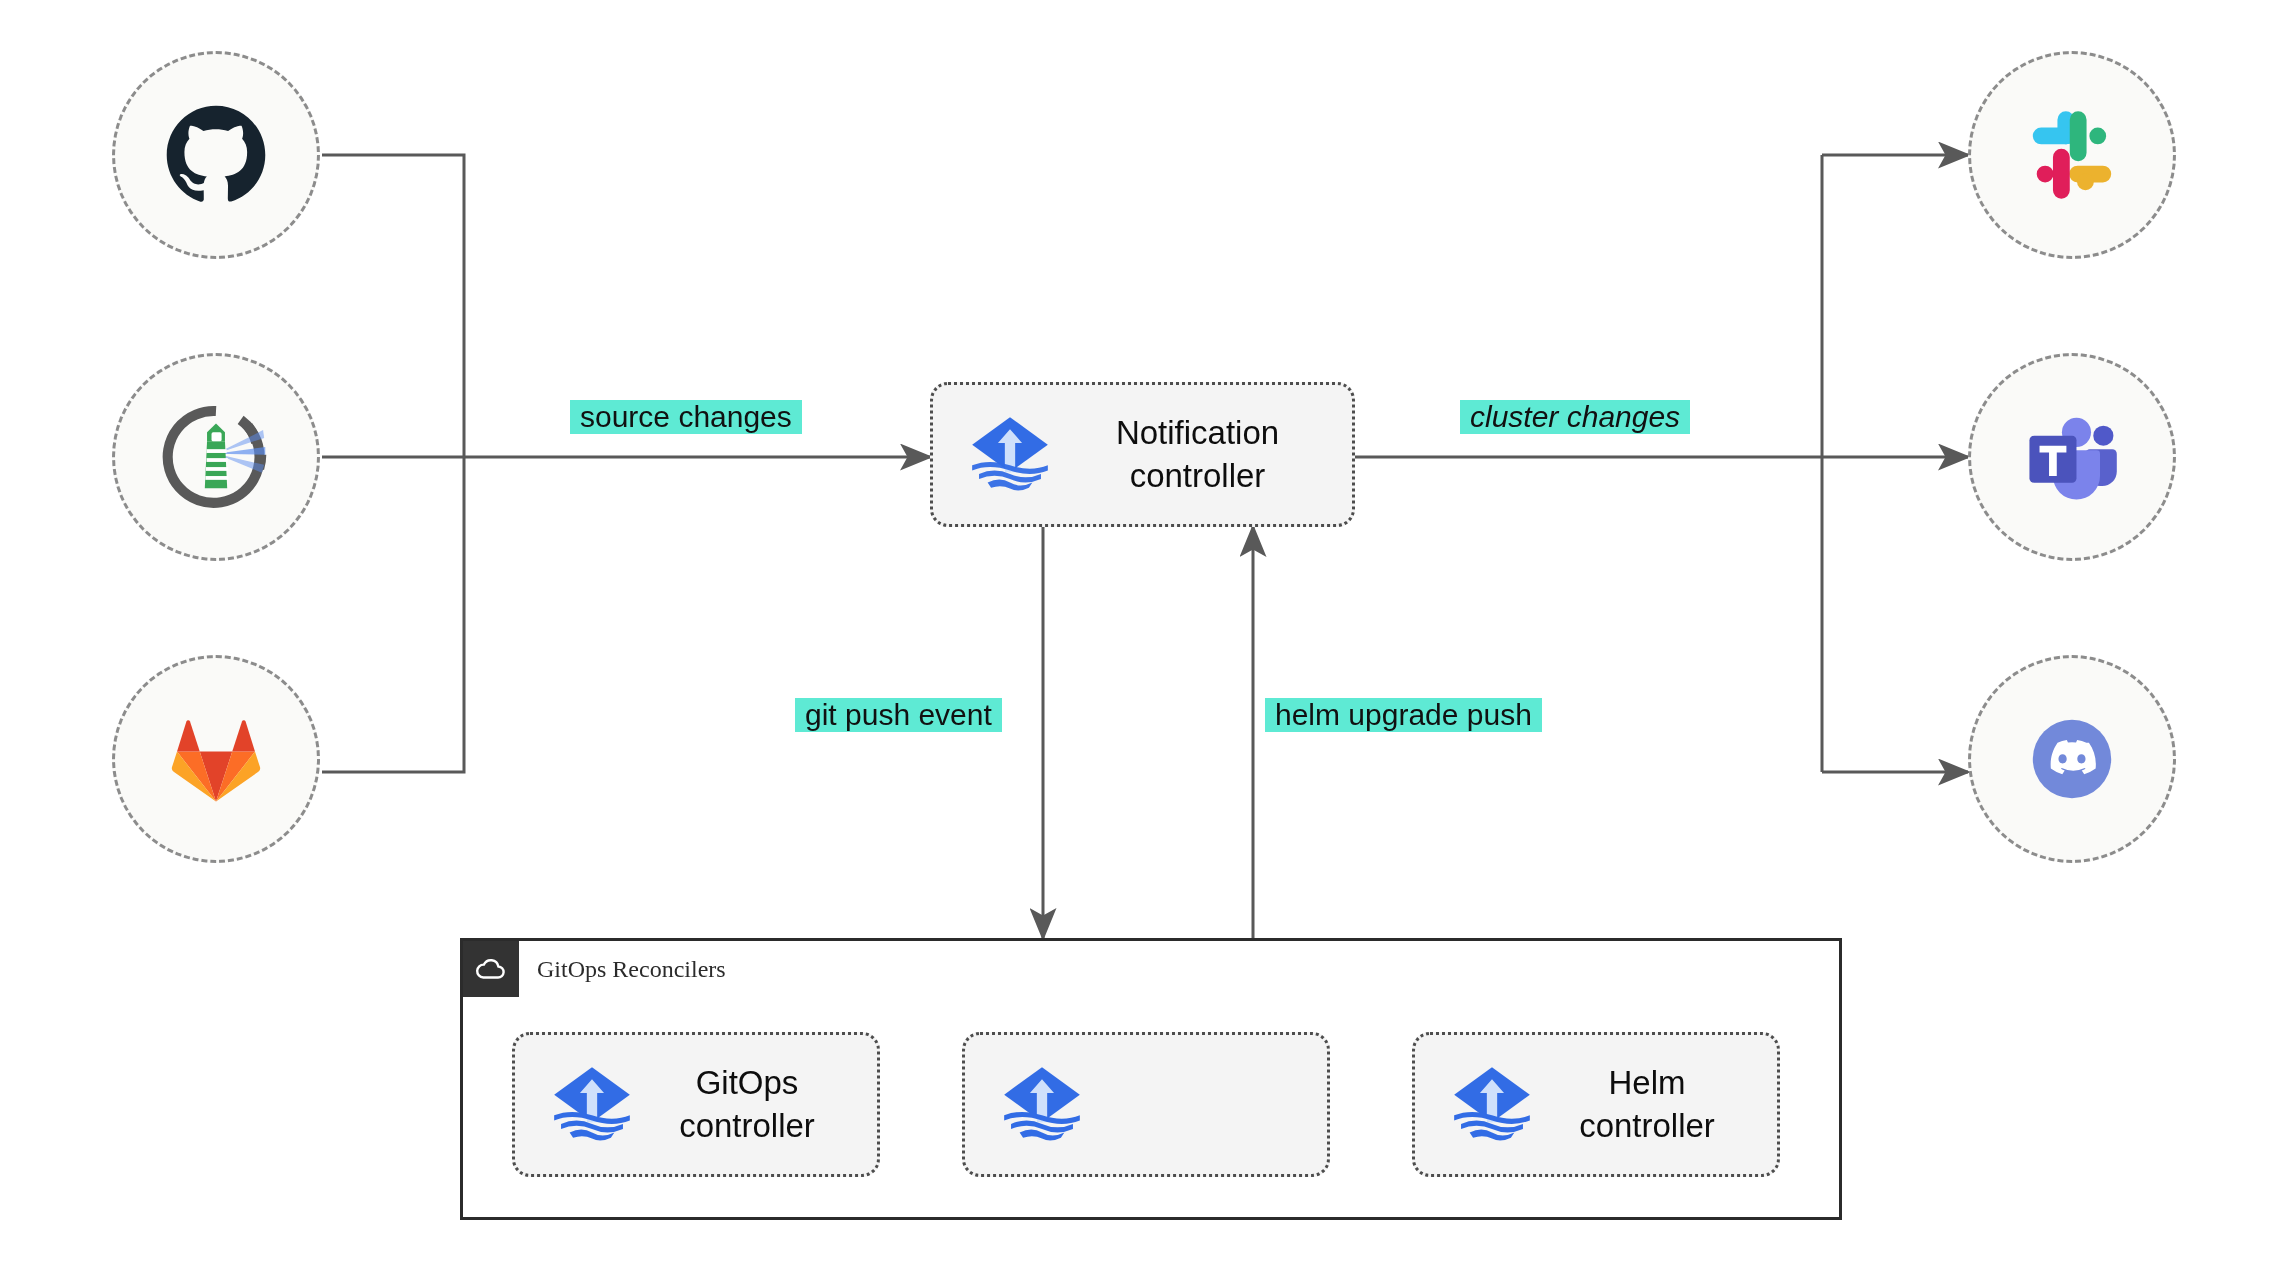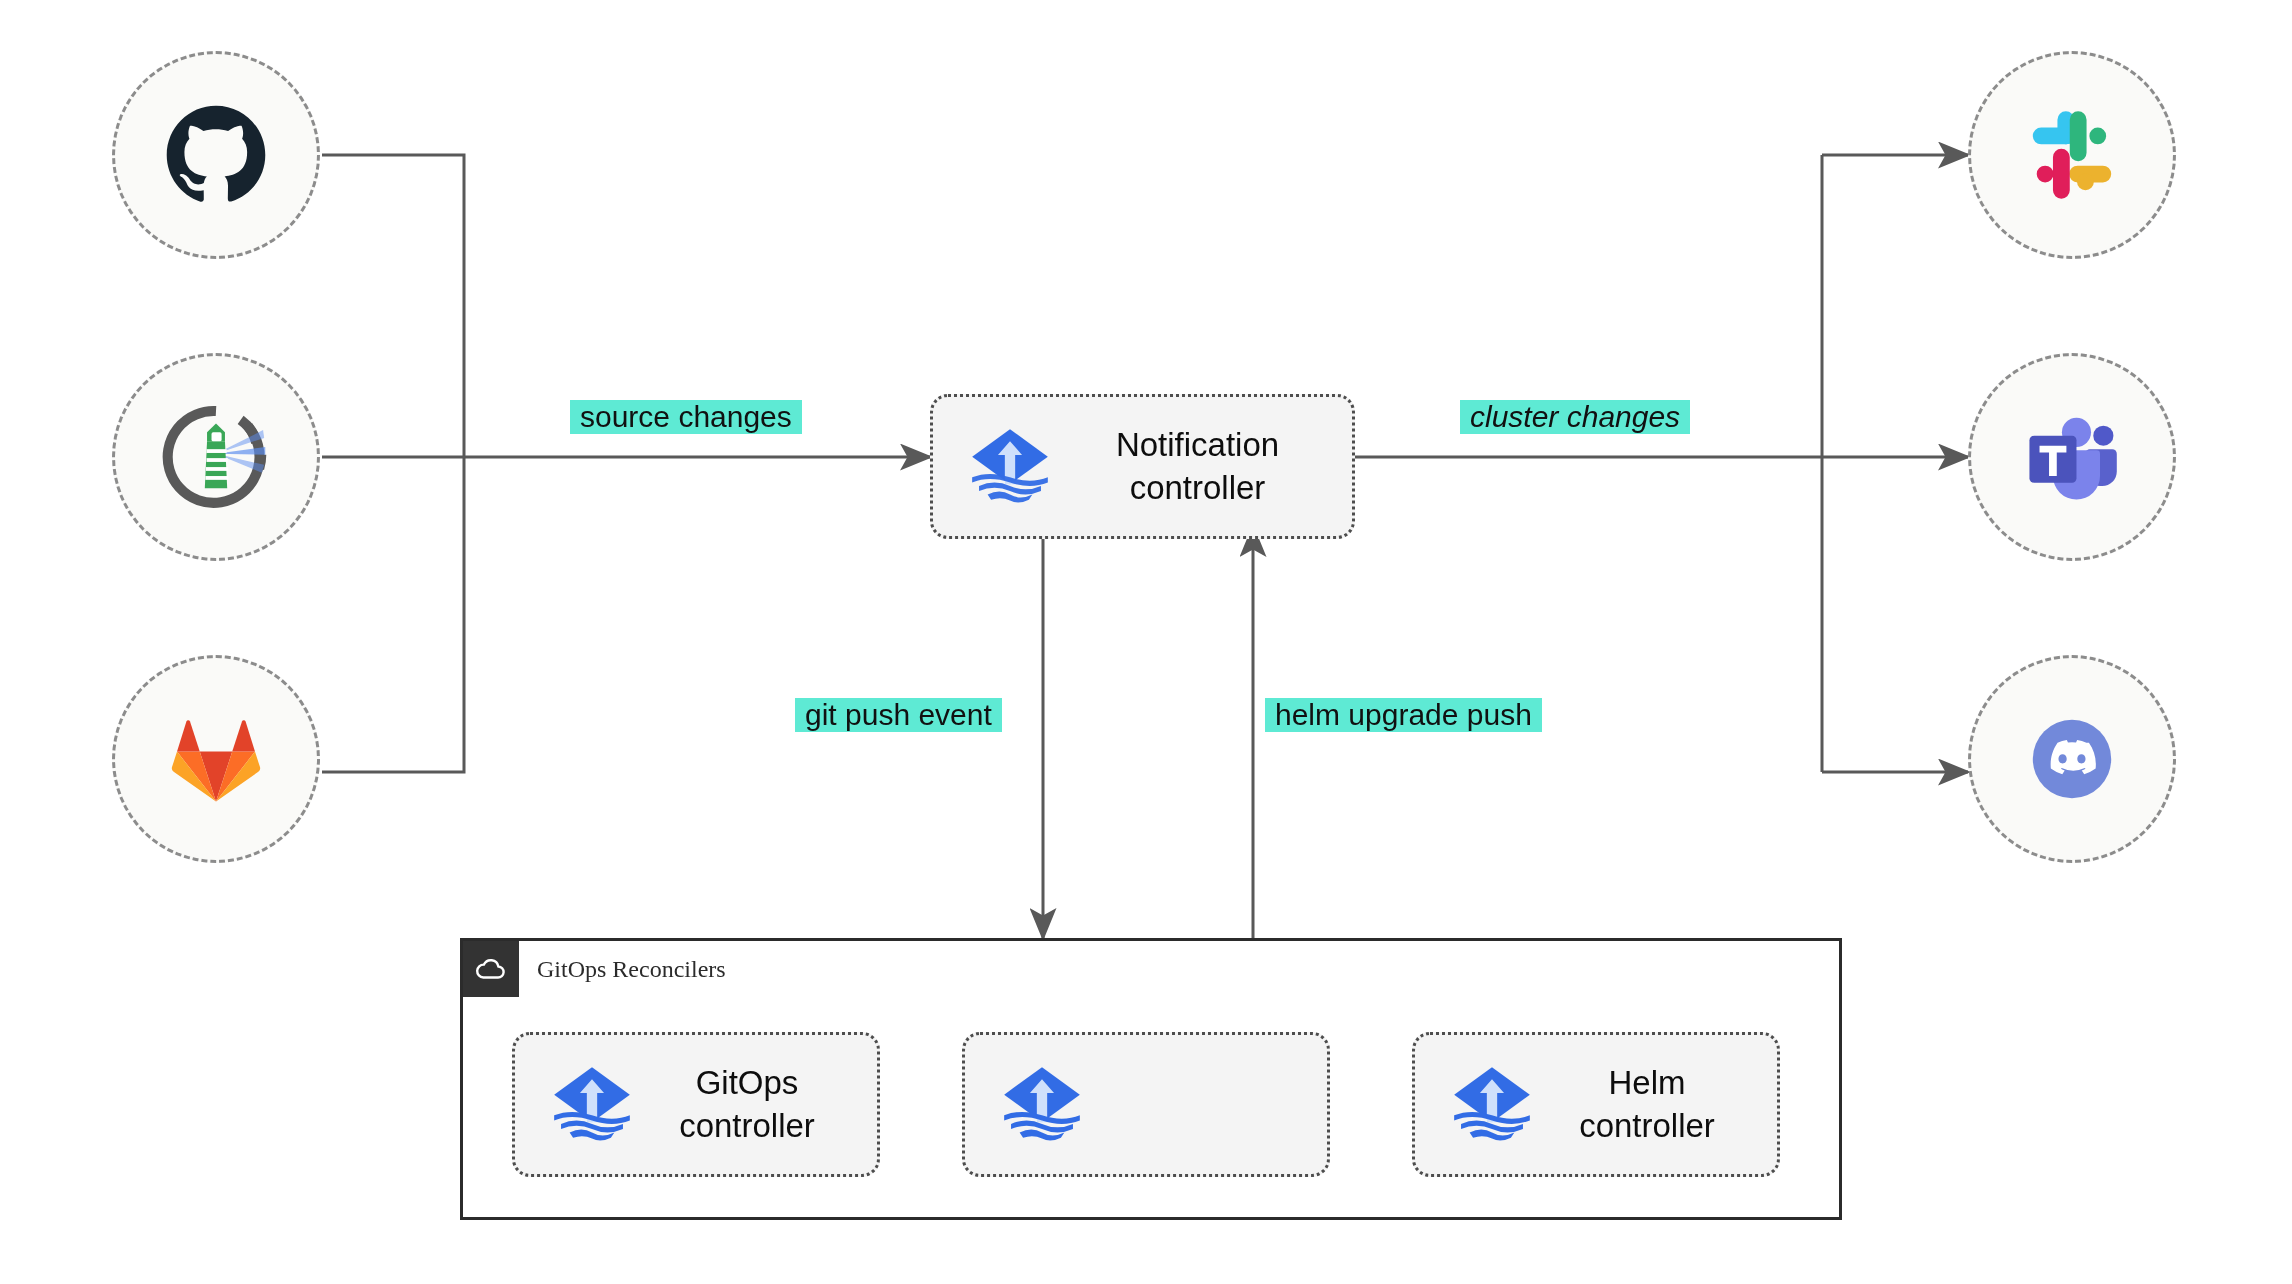--- a/index.html
+++ b/index.html
@@ -232,21 +232,21 @@
     </svg>
   </div>
 
   <div class="node-circle" style="left:1968px; top:655px;">
     <svg class="glyph" viewBox="0 0 100 100">
       <circle cx="50" cy="50" r="35" fill="#7289da"></circle>
       <path fill="#ffffff" d="M62.9 35.6a33 33 0 0 0-8.3-2.5l-1 2.1a30 30 0 0 0-7.2 0l-1-2.1a33 33 0 0 0-8.3 2.5c-5.3 7.8-6.7 15.4-6 22.9a33.5 33.5 0 0 0 10.2 5.1l2.2-3.4a21.6 21.6 0 0 1-3.4-1.6l.8-.6a23.9 23.9 0 0 0 20.4 0l.8.6a21.6 21.6 0 0 1-3.4 1.6l2.2 3.4a33.5 33.5 0 0 0 10.2-5.1c.9-8.7-1.4-16.2-6-22.9zM41.6 54c-2 0-3.7-1.8-3.7-4.1s1.6-4.1 3.7-4.1 3.7 1.9 3.7 4.1-1.6 4.1-3.7 4.1zm16.8 0c-2 0-3.7-1.8-3.7-4.1s1.6-4.1 3.7-4.1 3.7 1.9 3.7 4.1-1.6 4.1-3.7 4.1z"></path>
     </svg>
   </div>
 
-  <div class="ctrl-box" style="left:930px; top:394px; width:425px; height:145px;gap:8px;">
+  <div class="ctrl-box" style="left:930px; top:382px; width:425px; height:145px;gap:8px;">
     <svg class="flux-logo" viewBox="0 0 100 100">
       <path fill="#326ce5" d="M50 6 L94 38 L50 70 L6 38 Z"></path>
       <path fill="#cfe0fb" d="M50 20 L64 36 H56 V70 H44 V36 H36 Z"></path>
       <g fill="#326ce5">
         <path d="M6 62 Q26 54 50 62 Q74 70 94 62 L94 68 Q74 76 50 68 Q26 60 6 68 Z" opacity="0.95"></path>
         <path d="M14 72 Q32 64 50 72 Q68 80 86 72 L86 78 Q68 86 50 78 Q32 70 14 78 Z" opacity="0.95"></path>
         <path d="M24 82 Q38 75 50 82 Q62 89 76 82 L72 88 Q60 94 50 89 Q40 84 28 88 Z" opacity="0.95"></path>
       </g>
     </svg>
     <div class="ctrl-label"><span>Notification</span>

